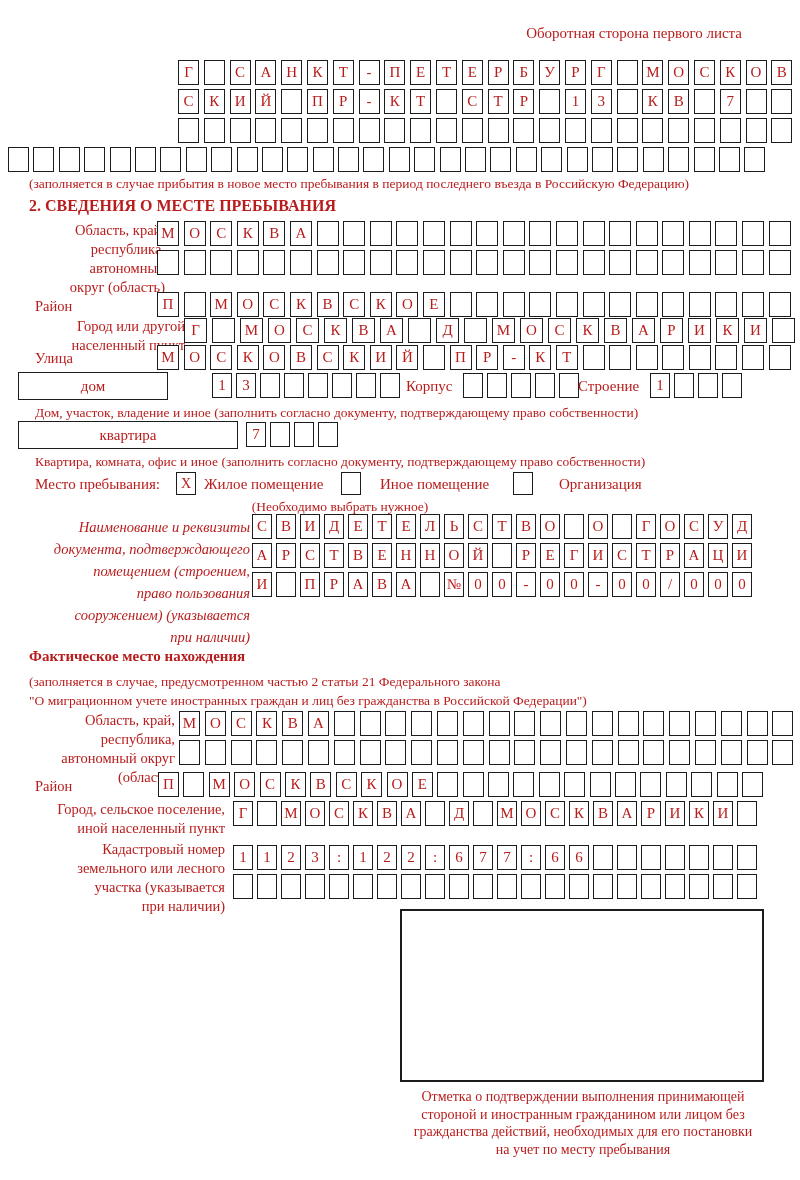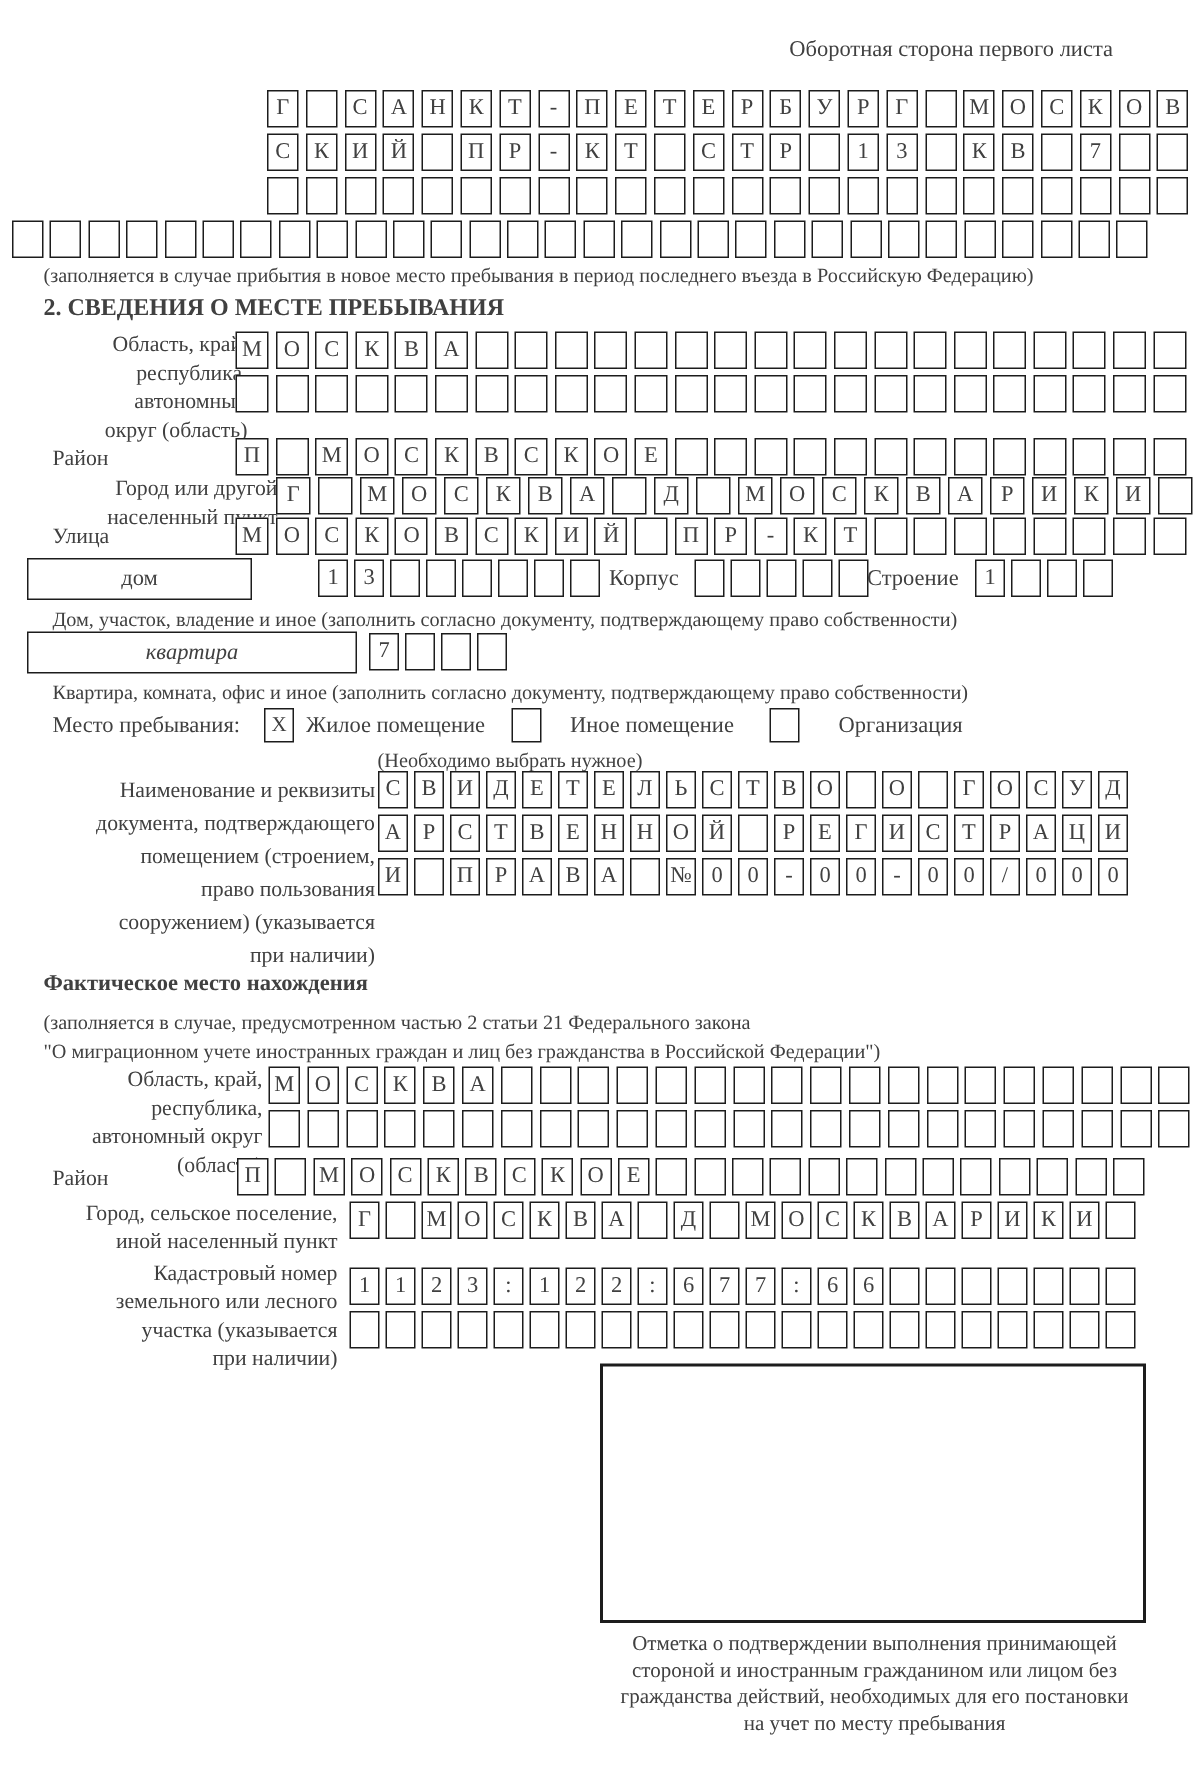--- a/index.html
+++ b/index.html
@@ -1,17 +1,17 @@
 <!DOCTYPE html>
 <html><head>
 <meta charset="utf-8">
 <style>
   html,body{margin:0;padding:0;background:#fff;}
   .page{position:relative;width:800px;height:1180px;background:#ffffff;
-        font-family:"Liberation Serif",serif;color:#404040;overflow:hidden;}
+        font-family:"Liberation Serif",serif;color:#b91c1c;overflow:hidden;}
   .abs{position:absolute;}
   .cells{display:flex;}
   .cellcol{display:flex;flex-direction:column;gap:4px;}
   .cell{flex:none;width:21px;height:25px;border:1.5px solid #1c1c1c;box-sizing:border-box;
         display:flex;align-items:center;justify-content:center;font-size:15px;background:#fff;}
   .g48{gap:4.8px;}
   .g46{gap:4.6px;} .g46 .cell{width:22px;}
   .g50{gap:5px;}  .g50 .cell{width:23px;}
   .g40{gap:4px;}  .g40 .cell{width:20px;}
   .g44{gap:4.4px;}
@@ -320,39 +320,39 @@
     </div>
   <div class="abs inline-label" style="left:578px;top:374px;">Строение</div>
   <div class="abs cells g40" style="left:650px;top:373px;">
       <span class="cell">1</span>
       <span class="cell"></span>
       <span class="cell"></span>
       <span class="cell"></span>
     </div>
   <div class="abs caption" style="left:35px;top:404px;">Дом, участок, владение и иное (заполнить согласно документу, подтверждающему право собственности)</div>
 
-  <div class="abs named-rect" style="left:18px;top:421px;width:220px;font-style:italic;">квартира</div>
+  <div class="abs named-rect" style="left:18px;top:421px;width:220px;">квартира</div>
   <div class="abs cells g40" style="left:246px;top:422px;">
       <span class="cell">7</span>
       <span class="cell"></span>
       <span class="cell"></span>
       <span class="cell"></span>
     </div>
   <div class="abs caption" style="left:35px;top:453px;">Квартира, комната, офис и иное (заполнить согласно документу, подтверждающему право собственности)</div>
 
   <div class="abs opt-label" style="left:35px;top:473px;">Место пребывания:</div>
   <div class="abs checkbox" style="left:176px;top:472px;">X</div>
   <div class="abs opt-label" style="left:204px;top:473px;">Жилое помещение</div>
   <div class="abs checkbox" style="left:341px;top:472px;"></div>
   <div class="abs opt-label" style="left:380px;top:473px;">Иное помещение</div>
   <div class="abs checkbox" style="left:513px;top:472px;"></div>
   <div class="abs opt-label" style="left:559px;top:473px;">Организация</div>
   <div class="abs caption" style="left:150px;top:498px;width:380px;text-align:center;">(Необходимо выбрать нужное)</div>
 
-  <div class="abs flabel" style="left:35px;top:516px;width:215px;line-height:22px;">
+  <div class="abs flabel" style="left:35px;top:516px;width:215px;line-height:22px;font-style:italic;">
       <div>Наименование и реквизиты</div>
       <div>документа, подтверждающего</div>
       <div>помещением (строением,</div>
       <div>право пользования</div>
       <div>сооружением) (указывается</div>
       <div>при наличии)</div>
     </div>
   <div class="abs cellcol" style="left:252px;top:514px;">
     <div class="cells g40">
         <span class="cell">С</span>

